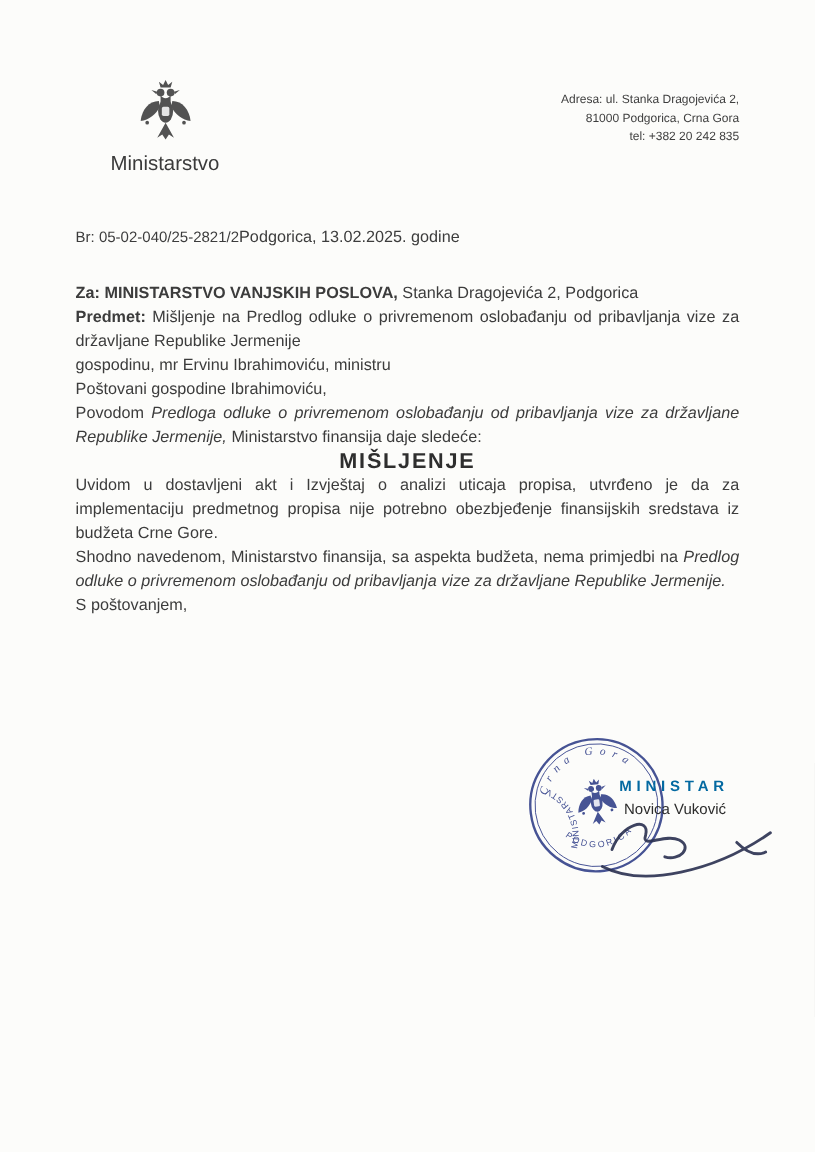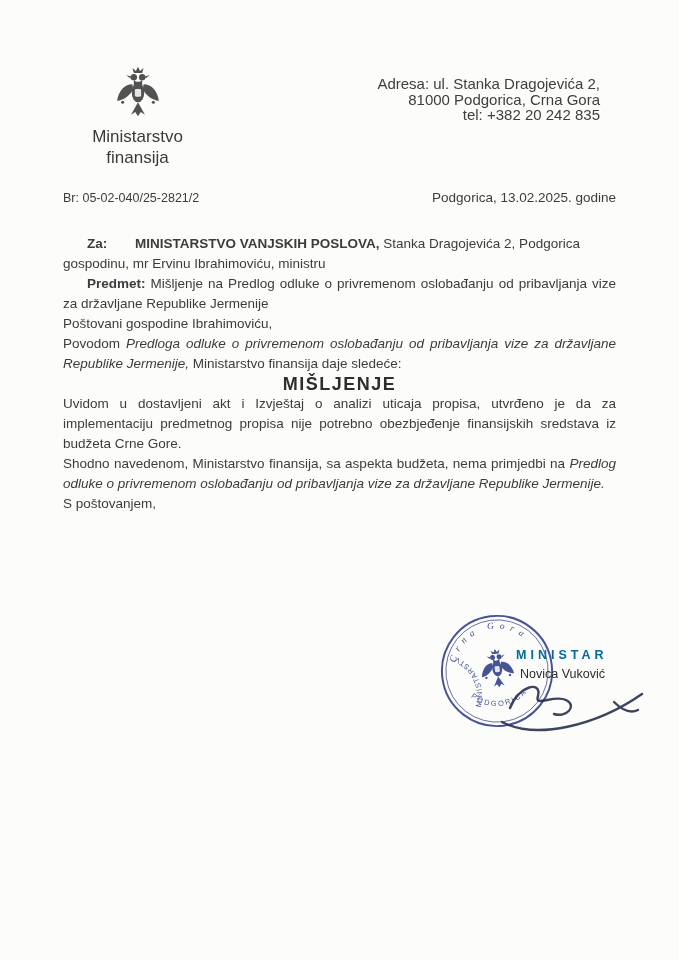--- a/index.html
+++ b/index.html
@@ -10,27 +10,27 @@
     width: 679px; height: 960px;
     margin: 0 auto;
     background: #fcfcfa;
     font-family: "Liberation Sans", sans-serif;
     color: #3c3c3c;
     overflow: hidden;
   }
   .org { position: absolute; left: 55px; top: 66px; width: 165px; text-align: center; }
   .coat { display: block; margin: 0 auto 7px; }
   .org-name { font-size: 17px; line-height: 21px; color: #3a3a3a; }
-  .address { position: absolute; right: 79px; top: 76px; text-align: right; font-size: 15px; line-height: 15.5px; color: #3e3e3e; }
-  .ref-row { position: absolute; left: 63px; right: 63px; top: 190px; display: flex; justify-content: space-between; align-items: baseline; }
+  .address { position: absolute; right: 63px; top: 76px; text-align: right; font-size: 10px; line-height: 15.5px; color: #3e3e3e; }
+  .ref-row { position: absolute; left: 63px; right: 63px; top: 190px; display: flex; justify-content: flex-start; align-items: baseline; }
   .ref-no { font-size: 12.5px; }
   .ref-date { font-size: 13.5px; }
   .content { position: absolute; left: 63px; right: 63px; top: 234px; font-size: 13.5px; line-height: 20px; }
   .content p { margin: 0; }
-  .b { font-weight: bold; margin-left: 24px; }
+  .b { font-weight: bold; }
   .i { font-style: italic; }
   .jst { text-align: justify; }
   .mt5 { margin-top: 5px; }
   .mt6 { margin-top: 6px; }
   .mt8 { margin-top: 8px; }
   .mt12 { margin-top: 12px; }
   .mt22 { margin-top: 22px; }
   .mt26 { margin-top: 26px; }
   .heading { text-align: center; font-weight: bold; letter-spacing: 1.5px; margin-top: 14px; font-size: 18px; color: #2e2e2e; }
   .sign-area { position: absolute; left: 438px; top: 600px; width: 215px; height: 150px; }
@@ -63,42 +63,41 @@
 </svg>
 
 <div class="page">
 
   <div class="org">
     <svg class="coat" viewBox="0 0 60 76" width="42" height="53" fill="#525252">
       <use href="#eagle-shape"></use>
     </svg>
     <div class="org-name">
       <div>Ministarstvo</div>
-      <div>finansija</div>
     </div>
   </div>
 
   <div class="address">
     <div>Adresa: ul. Stanka Dragojevića 2,</div>
     <div>81000 Podgorica, Crna Gora</div>
     <div>tel: +382 20 242 835</div>
   </div>
 
   <div class="ref-row">
     <span class="ref-no">Br: 05-02-040/25-2821/2</span>
     <span class="ref-date">Podgorica, 13.02.2025. godine</span>
   </div>
 
   <div class="content">
 
     <p><span class="b">Za: </span><span class="b">MINISTARSTVO VANJSKIH POSLOVA,</span><span> Stanka Dragojevića 2, Podgorica</span></p>
 
+    <p class="mt5 jst"><span class="b">Predmet: </span><span>Mišljenje na Predlog odluke o privremenom oslobađanju od pribavljanja vize za državljane Republike Jermenije</span></p>
+
     <p class="mt5">gospodinu, mr Ervinu Ibrahimoviću, ministru</p>
-
-    <p class="mt5 jst"><span class="b">Predmet: </span><span>Mišljenje na Predlog odluke o privremenom oslobađanju od pribavljanja vize za državljane Republike Jermenije</span></p>
 
 
     <p class="mt26">Poštovani gospodine Ibrahimoviću,</p>
 
     <p class="mt6 jst"><span>Povodom </span><span class="i">Predloga odluke o privremenom oslobađanju od pribavljanja vize za državljane Republike Jermenije,</span><span> Ministarstvo finansija daje sledeće:</span></p>
 
     <p class="heading">MIŠLJENJE</p>
 
 
     <p class="mt8 jst">Uvidom u dostavljeni akt i Izvještaj o analizi uticaja propisa, utvrđeno je da za implementaciju predmetnog propisa nije potrebno obezbjeđenje finansijskih sredstava iz budžeta Crne Gore.</p>

